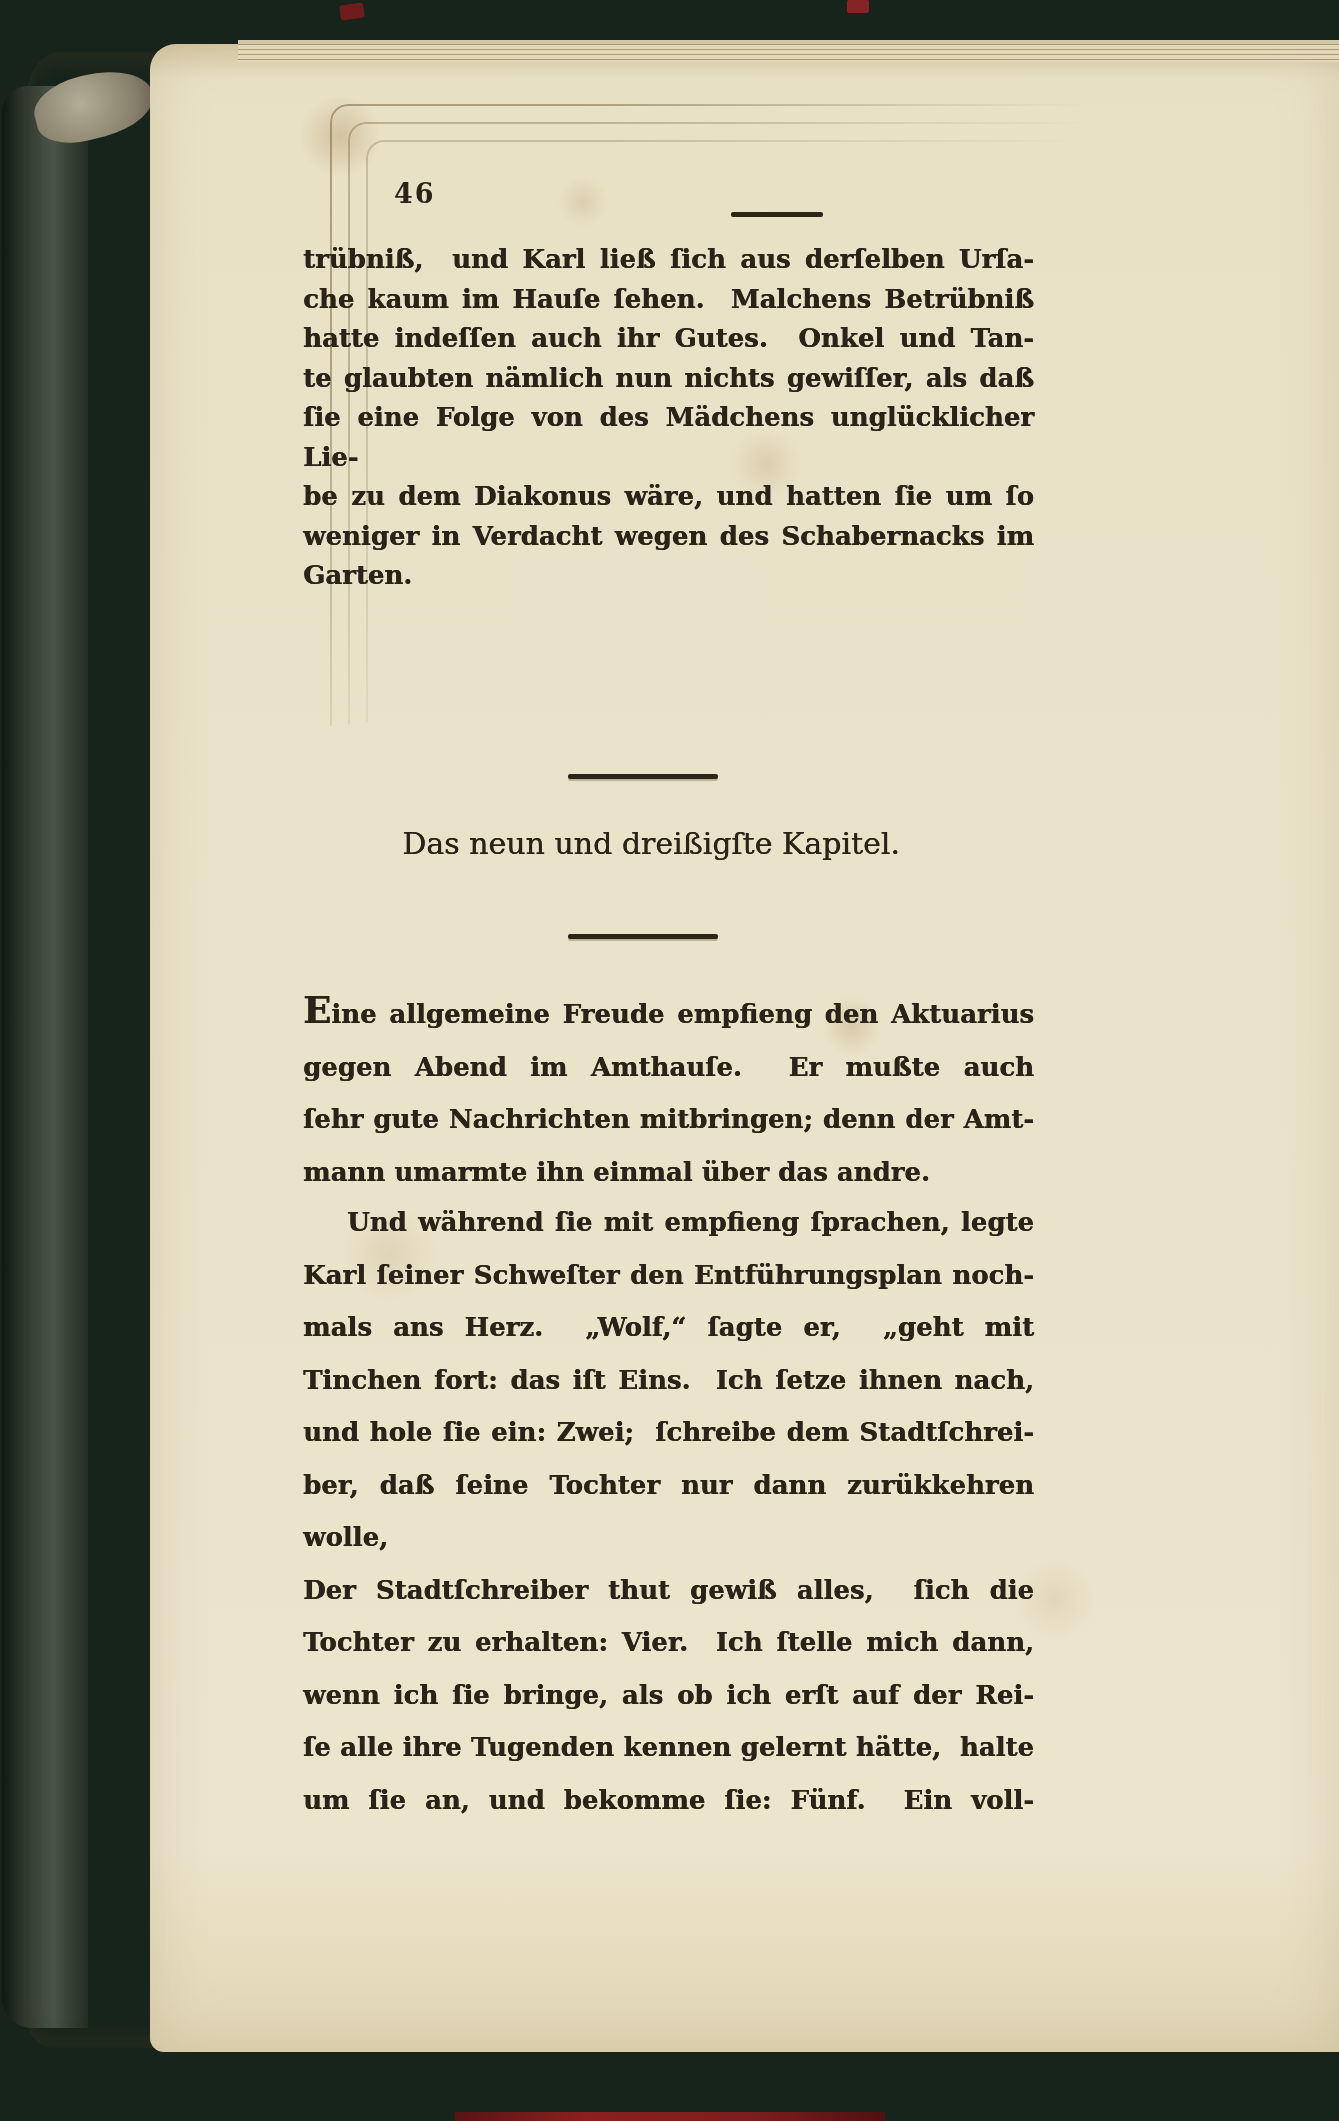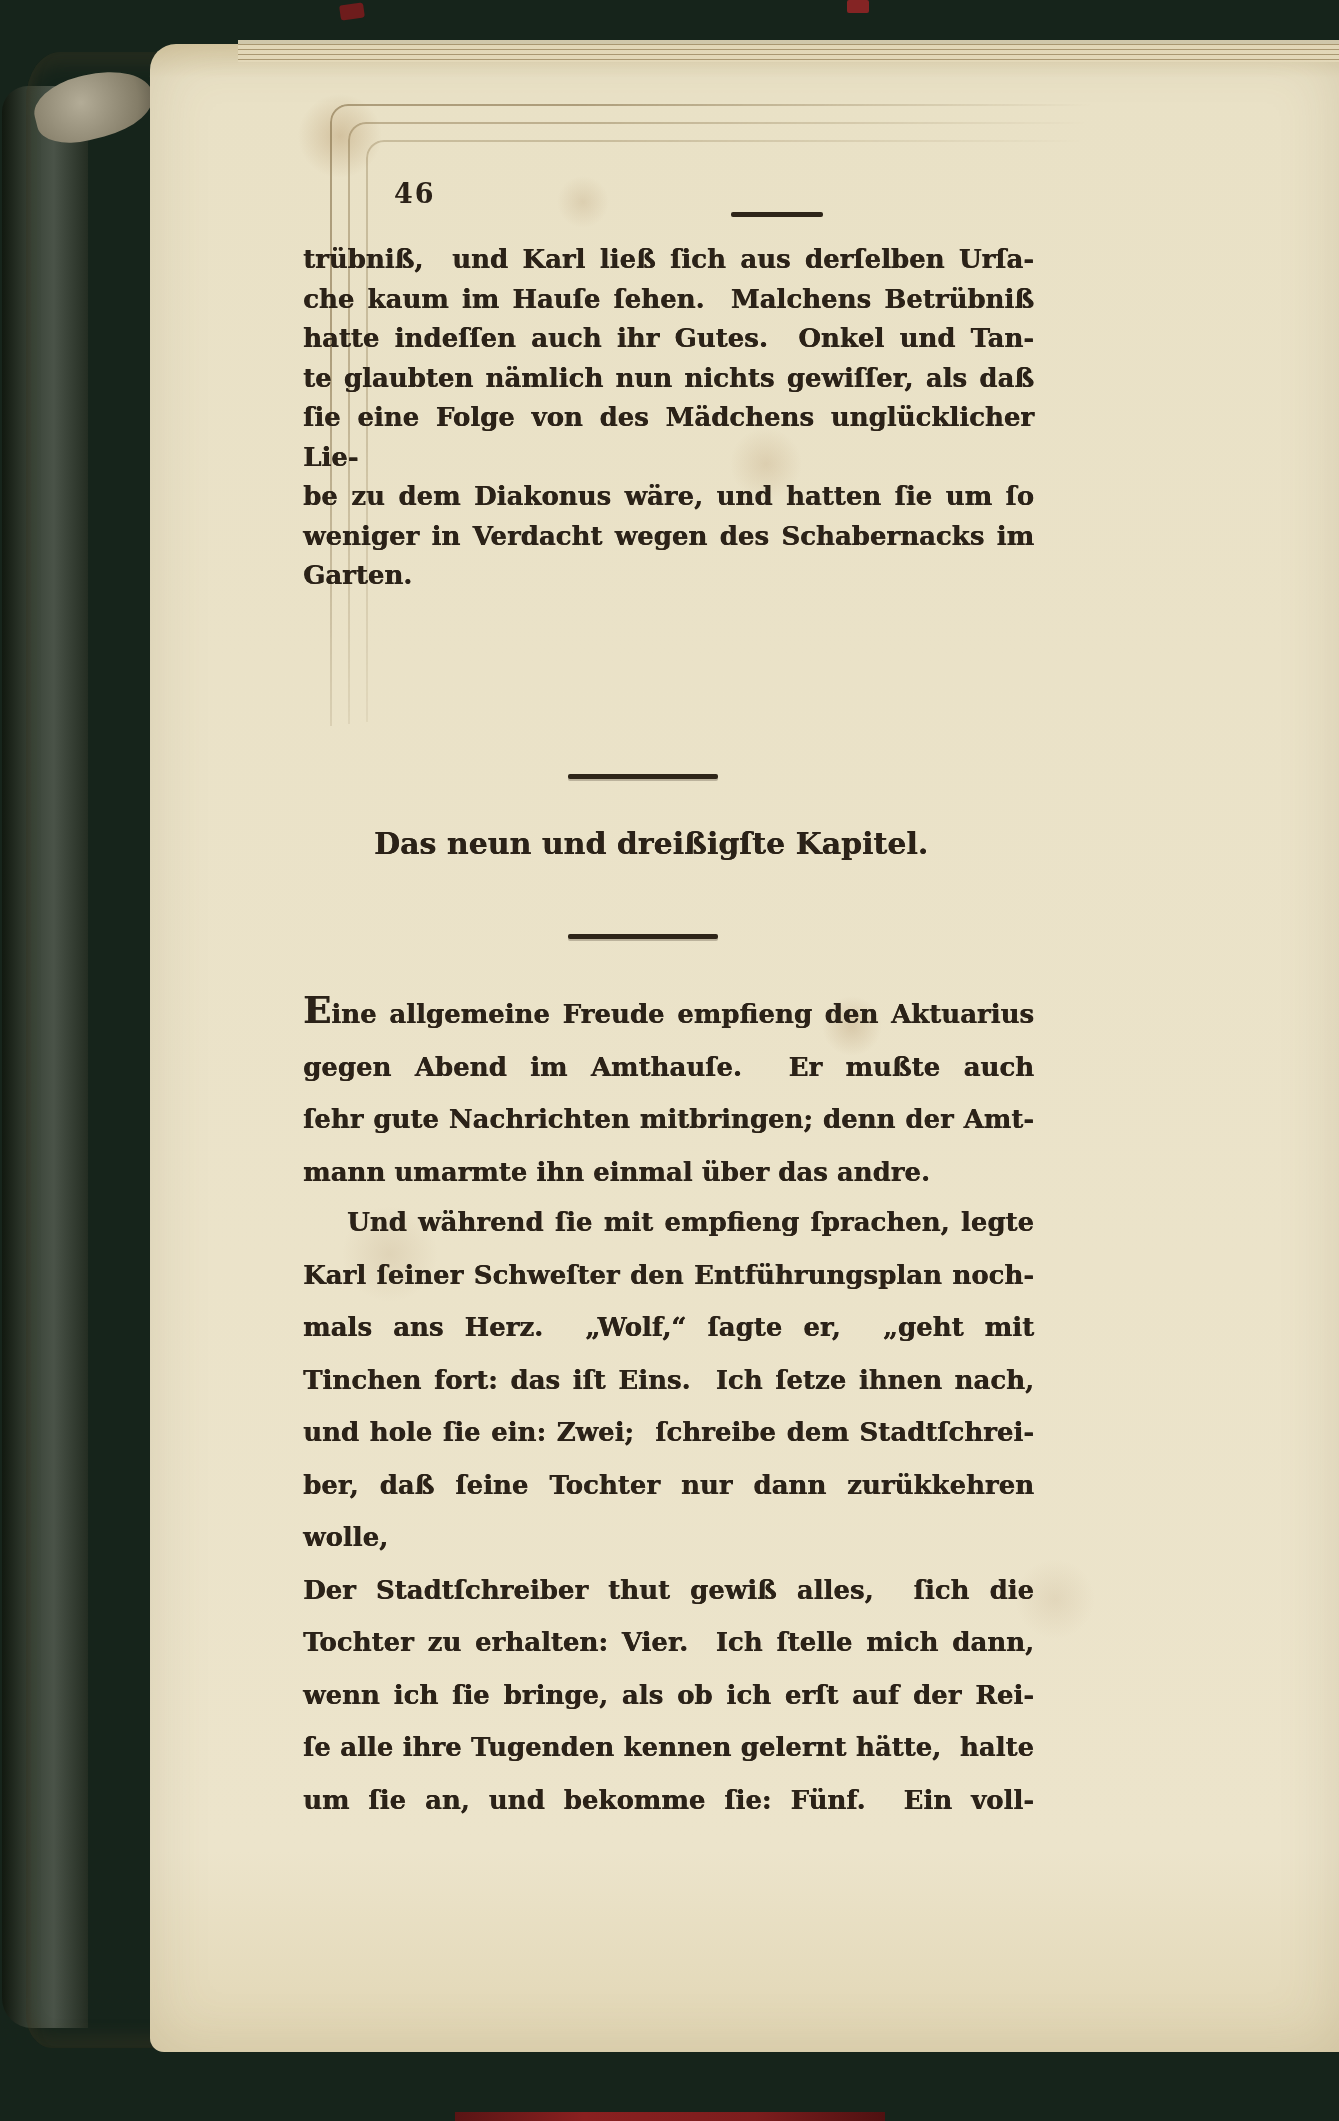--- a/index.html
+++ b/index.html
@@ -81,21 +81,21 @@
          text-shadow:0.4px 0 0 currentColor;margin-left:35px;}
   .tline.end{text-align-last:left;}
   .tline.indent{padding-left:44px;}
   .tline.initial::first-letter{font-size:37px;}
 
   .divider{position:absolute;height:5px;width:150px;background:#2e2519;border-radius:2px;
     box-shadow:0 2px 0 rgba(46,37,25,.25);}
   .div1{left:418px;top:730px;}
   .div2{left:418px;top:890px;}
   .chapter{position:absolute;left:118px;top:782px;width:766px;text-align:center;
-    font-size:30px;font-weight:700;text-shadow:0.4px 0 0 currentColor;}
+    font-size:30px;font-weight:400;text-shadow:0.4px 0 0 currentColor;}
 </style>
 </head>
 <body>
 
 <div class="canvas">
 
   <div class="cover-edge"></div>
   <div class="page-stack"></div>
   <div class="curl1"></div>
   <div class="curl2"></div>

